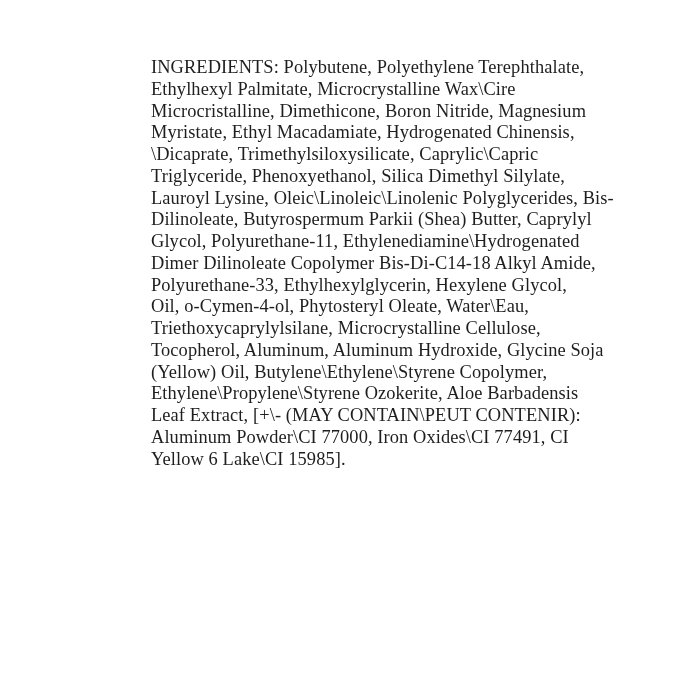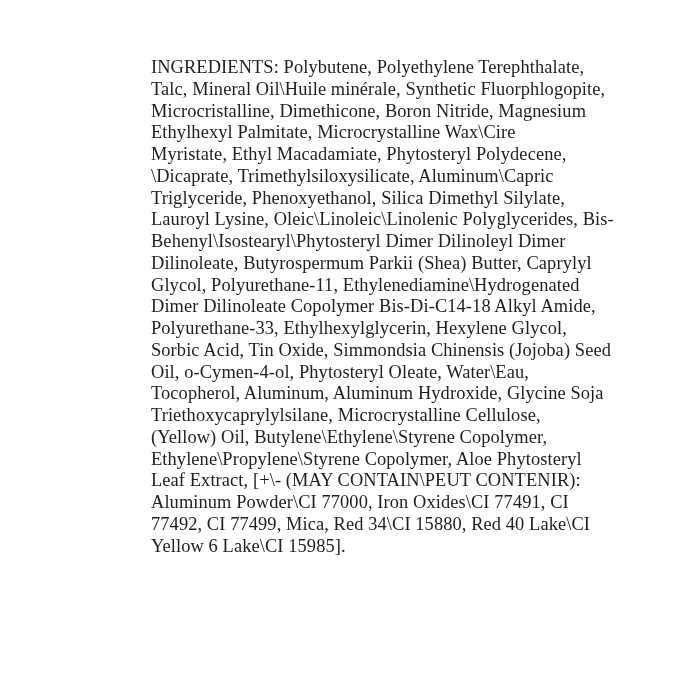--- a/index.html
+++ b/index.html
@@ -30,36 +30,32 @@
   .text-line {
     white-space: pre;
   }
 </style>
 </head>
 <body>
 
 <div class="canvas">
   <div class="ingredients-block">
       <div class="text-line">INGREDIENTS: Polybutene, Polyethylene Terephthalate,</div>
-      <div class="text-line">Talc, Mineral Oil\Huile minérale, Synthetic Fluorphlogopite,</div>
+      <div class="text-line">Ethylhexyl Palmitate, Microcrystalline Wax\Cire</div>
       <div class="text-line">Microcristalline, Dimethicone, Boron Nitride, Magnesium</div>
-      <div class="text-line">Ethylhexyl Palmitate, Microcrystalline Wax\Cire</div>
-      <div class="text-line">Myristate, Ethyl Macadamiate, Phytosteryl Polydecene,</div>
-      <div class="text-line">\Dicaprate, Trimethylsiloxysilicate, Aluminum\Capric</div>
+      <div class="text-line">Myristate, Ethyl Macadamiate, Hydrogenated Chinensis,</div>
+      <div class="text-line">\Dicaprate, Trimethylsiloxysilicate, Caprylic\Capric</div>
       <div class="text-line">Triglyceride, Phenoxyethanol, Silica Dimethyl Silylate,</div>
       <div class="text-line">Lauroyl Lysine, Oleic\Linoleic\Linolenic Polyglycerides, Bis-</div>
-      <div class="text-line">Behenyl\Isostearyl\Phytosteryl Dimer Dilinoleyl Dimer</div>
       <div class="text-line">Dilinoleate, Butyrospermum Parkii (Shea) Butter, Caprylyl</div>
       <div class="text-line">Glycol, Polyurethane-11, Ethylenediamine\Hydrogenated</div>
       <div class="text-line">Dimer Dilinoleate Copolymer Bis-Di-C14-18 Alkyl Amide,</div>
       <div class="text-line">Polyurethane-33, Ethylhexylglycerin, Hexylene Glycol,</div>
-      <div class="text-line">Sorbic Acid, Tin Oxide, Simmondsia Chinensis (Jojoba) Seed</div>
       <div class="text-line">Oil, o-Cymen-4-ol, Phytosteryl Oleate, Water\Eau,</div>
+      <div class="text-line">Triethoxycaprylylsilane, Microcrystalline Cellulose,</div>
       <div class="text-line">Tocopherol, Aluminum, Aluminum Hydroxide, Glycine Soja</div>
-      <div class="text-line">Triethoxycaprylylsilane, Microcrystalline Cellulose,</div>
       <div class="text-line">(Yellow) Oil, Butylene\Ethylene\Styrene Copolymer,</div>
-      <div class="text-line">Ethylene\Propylene\Styrene Copolymer, Aloe Phytosteryl</div>
+      <div class="text-line">Ethylene\Propylene\Styrene Ozokerite, Aloe Barbadensis</div>
       <div class="text-line">Leaf Extract, [+\- (MAY CONTAIN\PEUT CONTENIR):</div>
       <div class="text-line">Aluminum Powder\CI 77000, Iron Oxides\CI 77491, CI</div>
-      <div class="text-line">77492, CI 77499, Mica, Red 34\CI 15880, Red 40 Lake\CI</div>
       <div class="text-line">Yellow 6 Lake\CI 15985].</div>
     </div>
 </div>
 
 </body></html>

